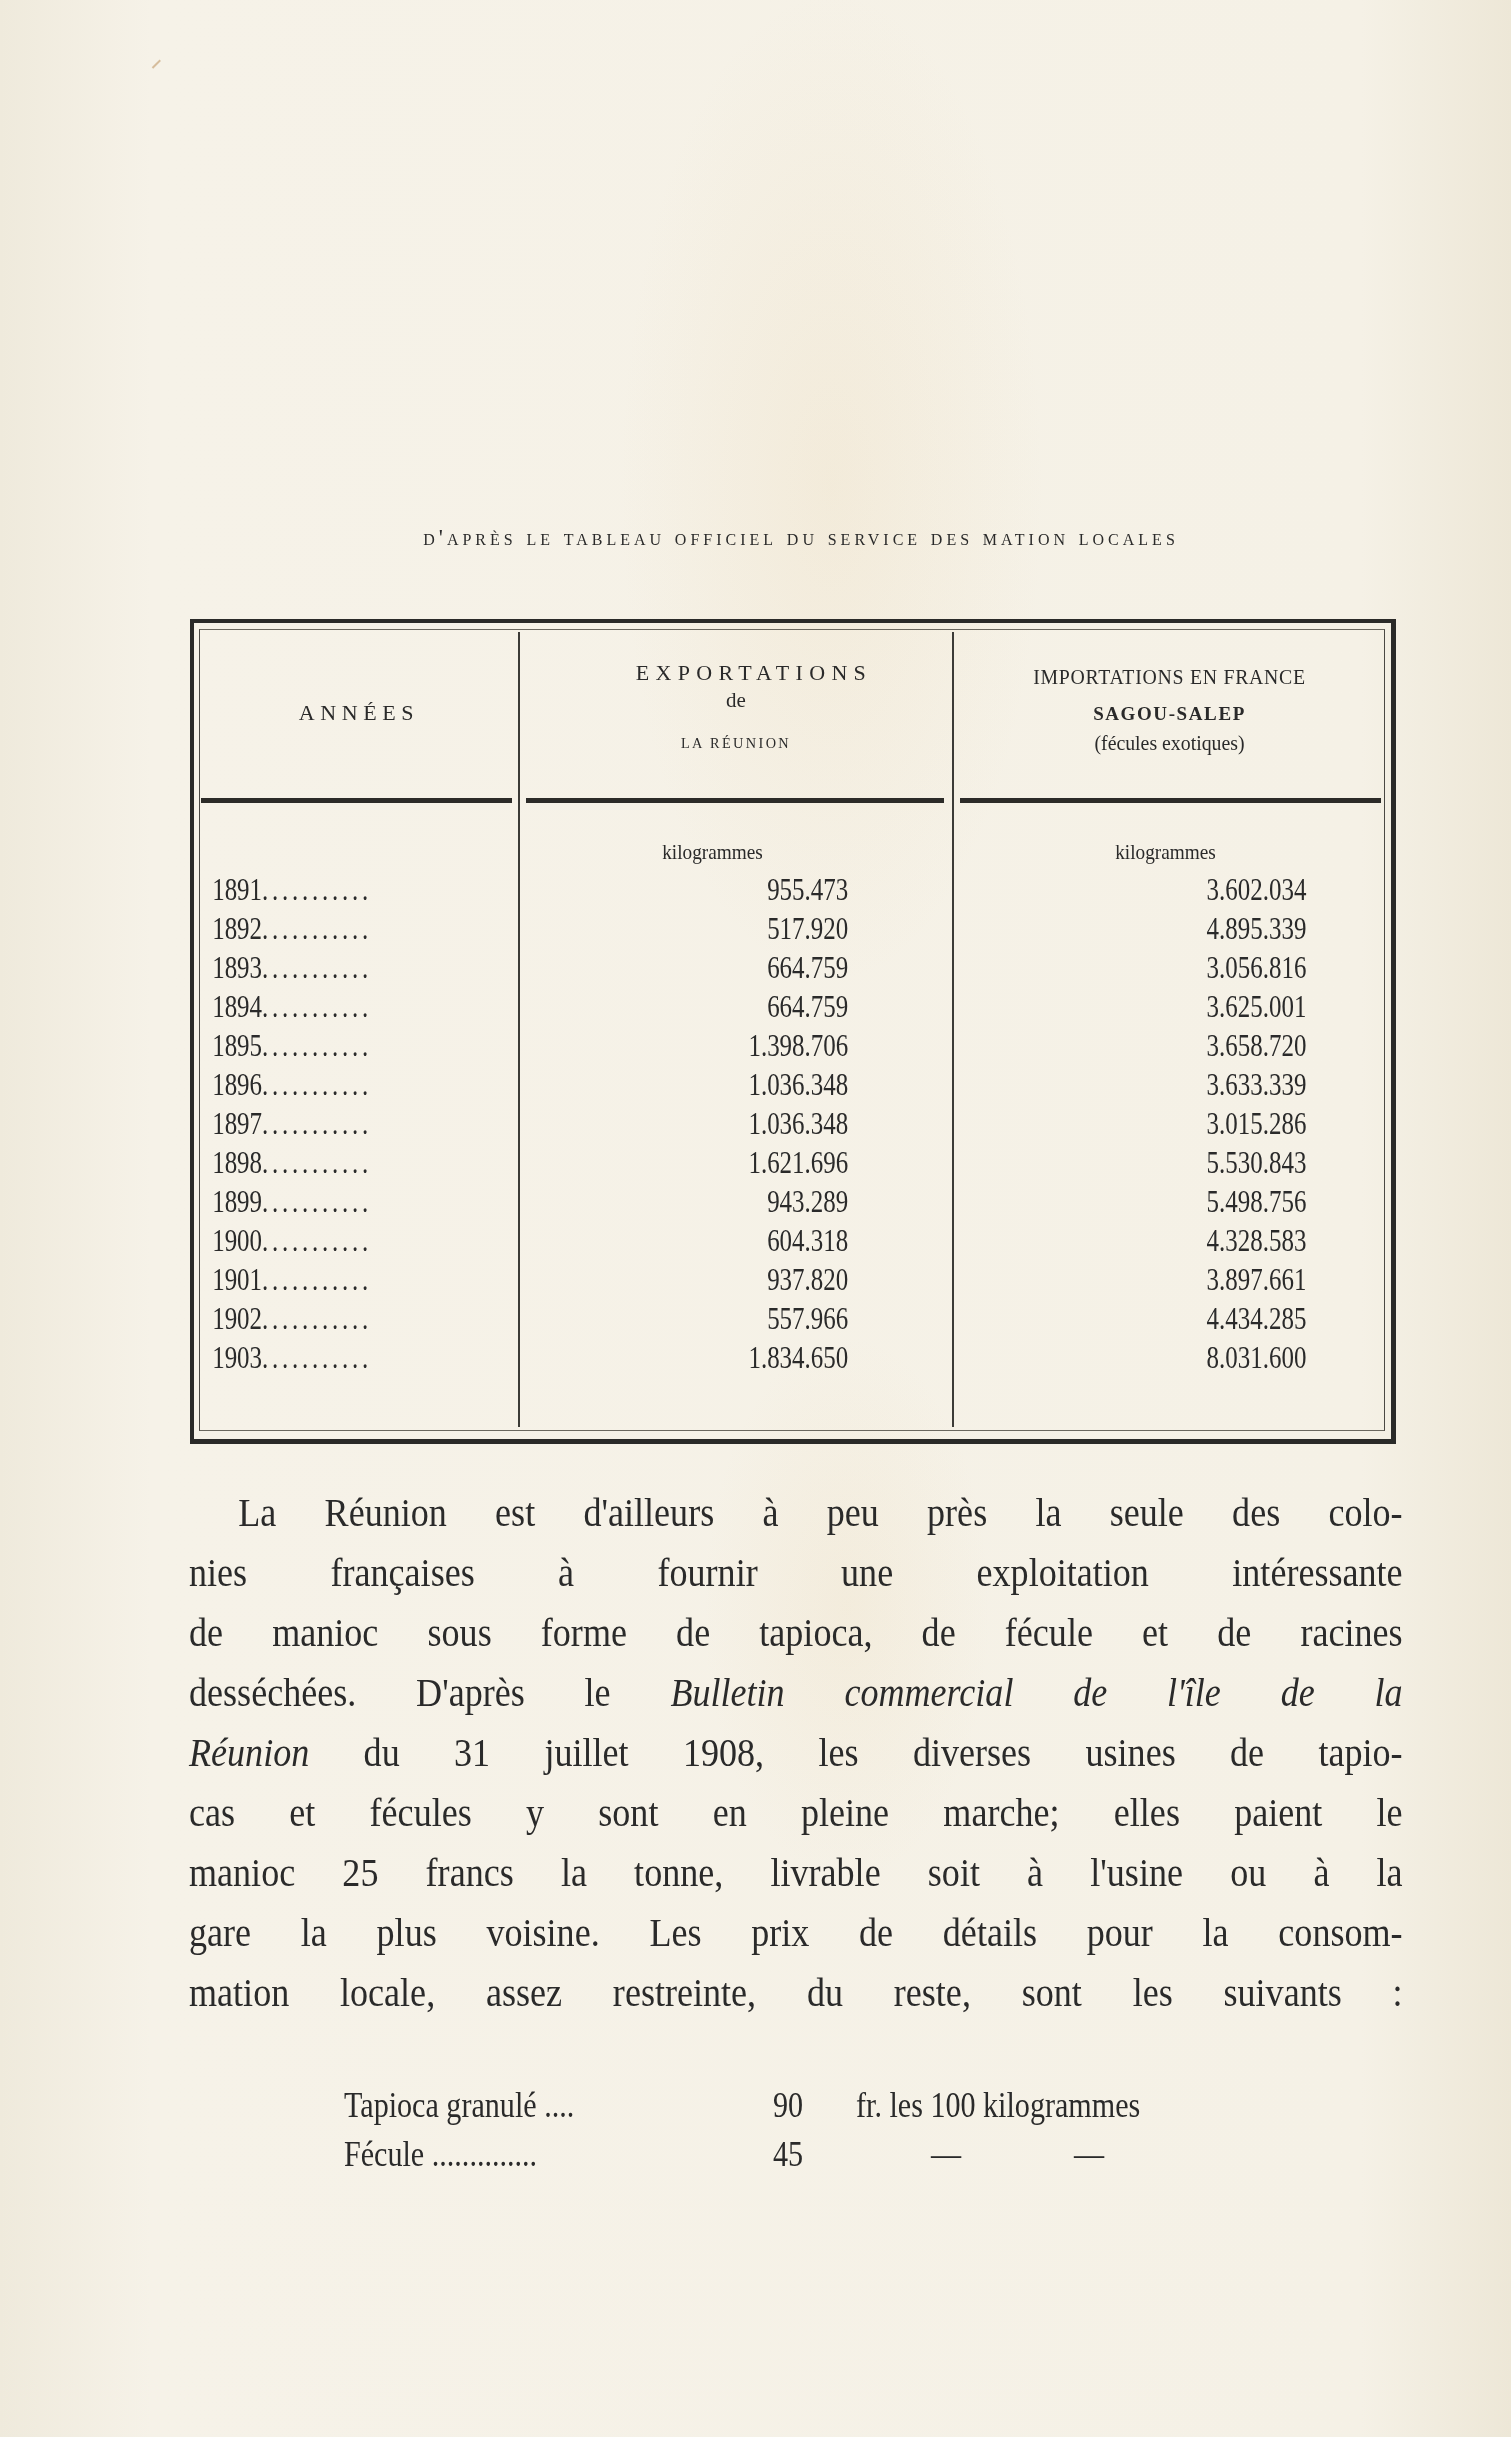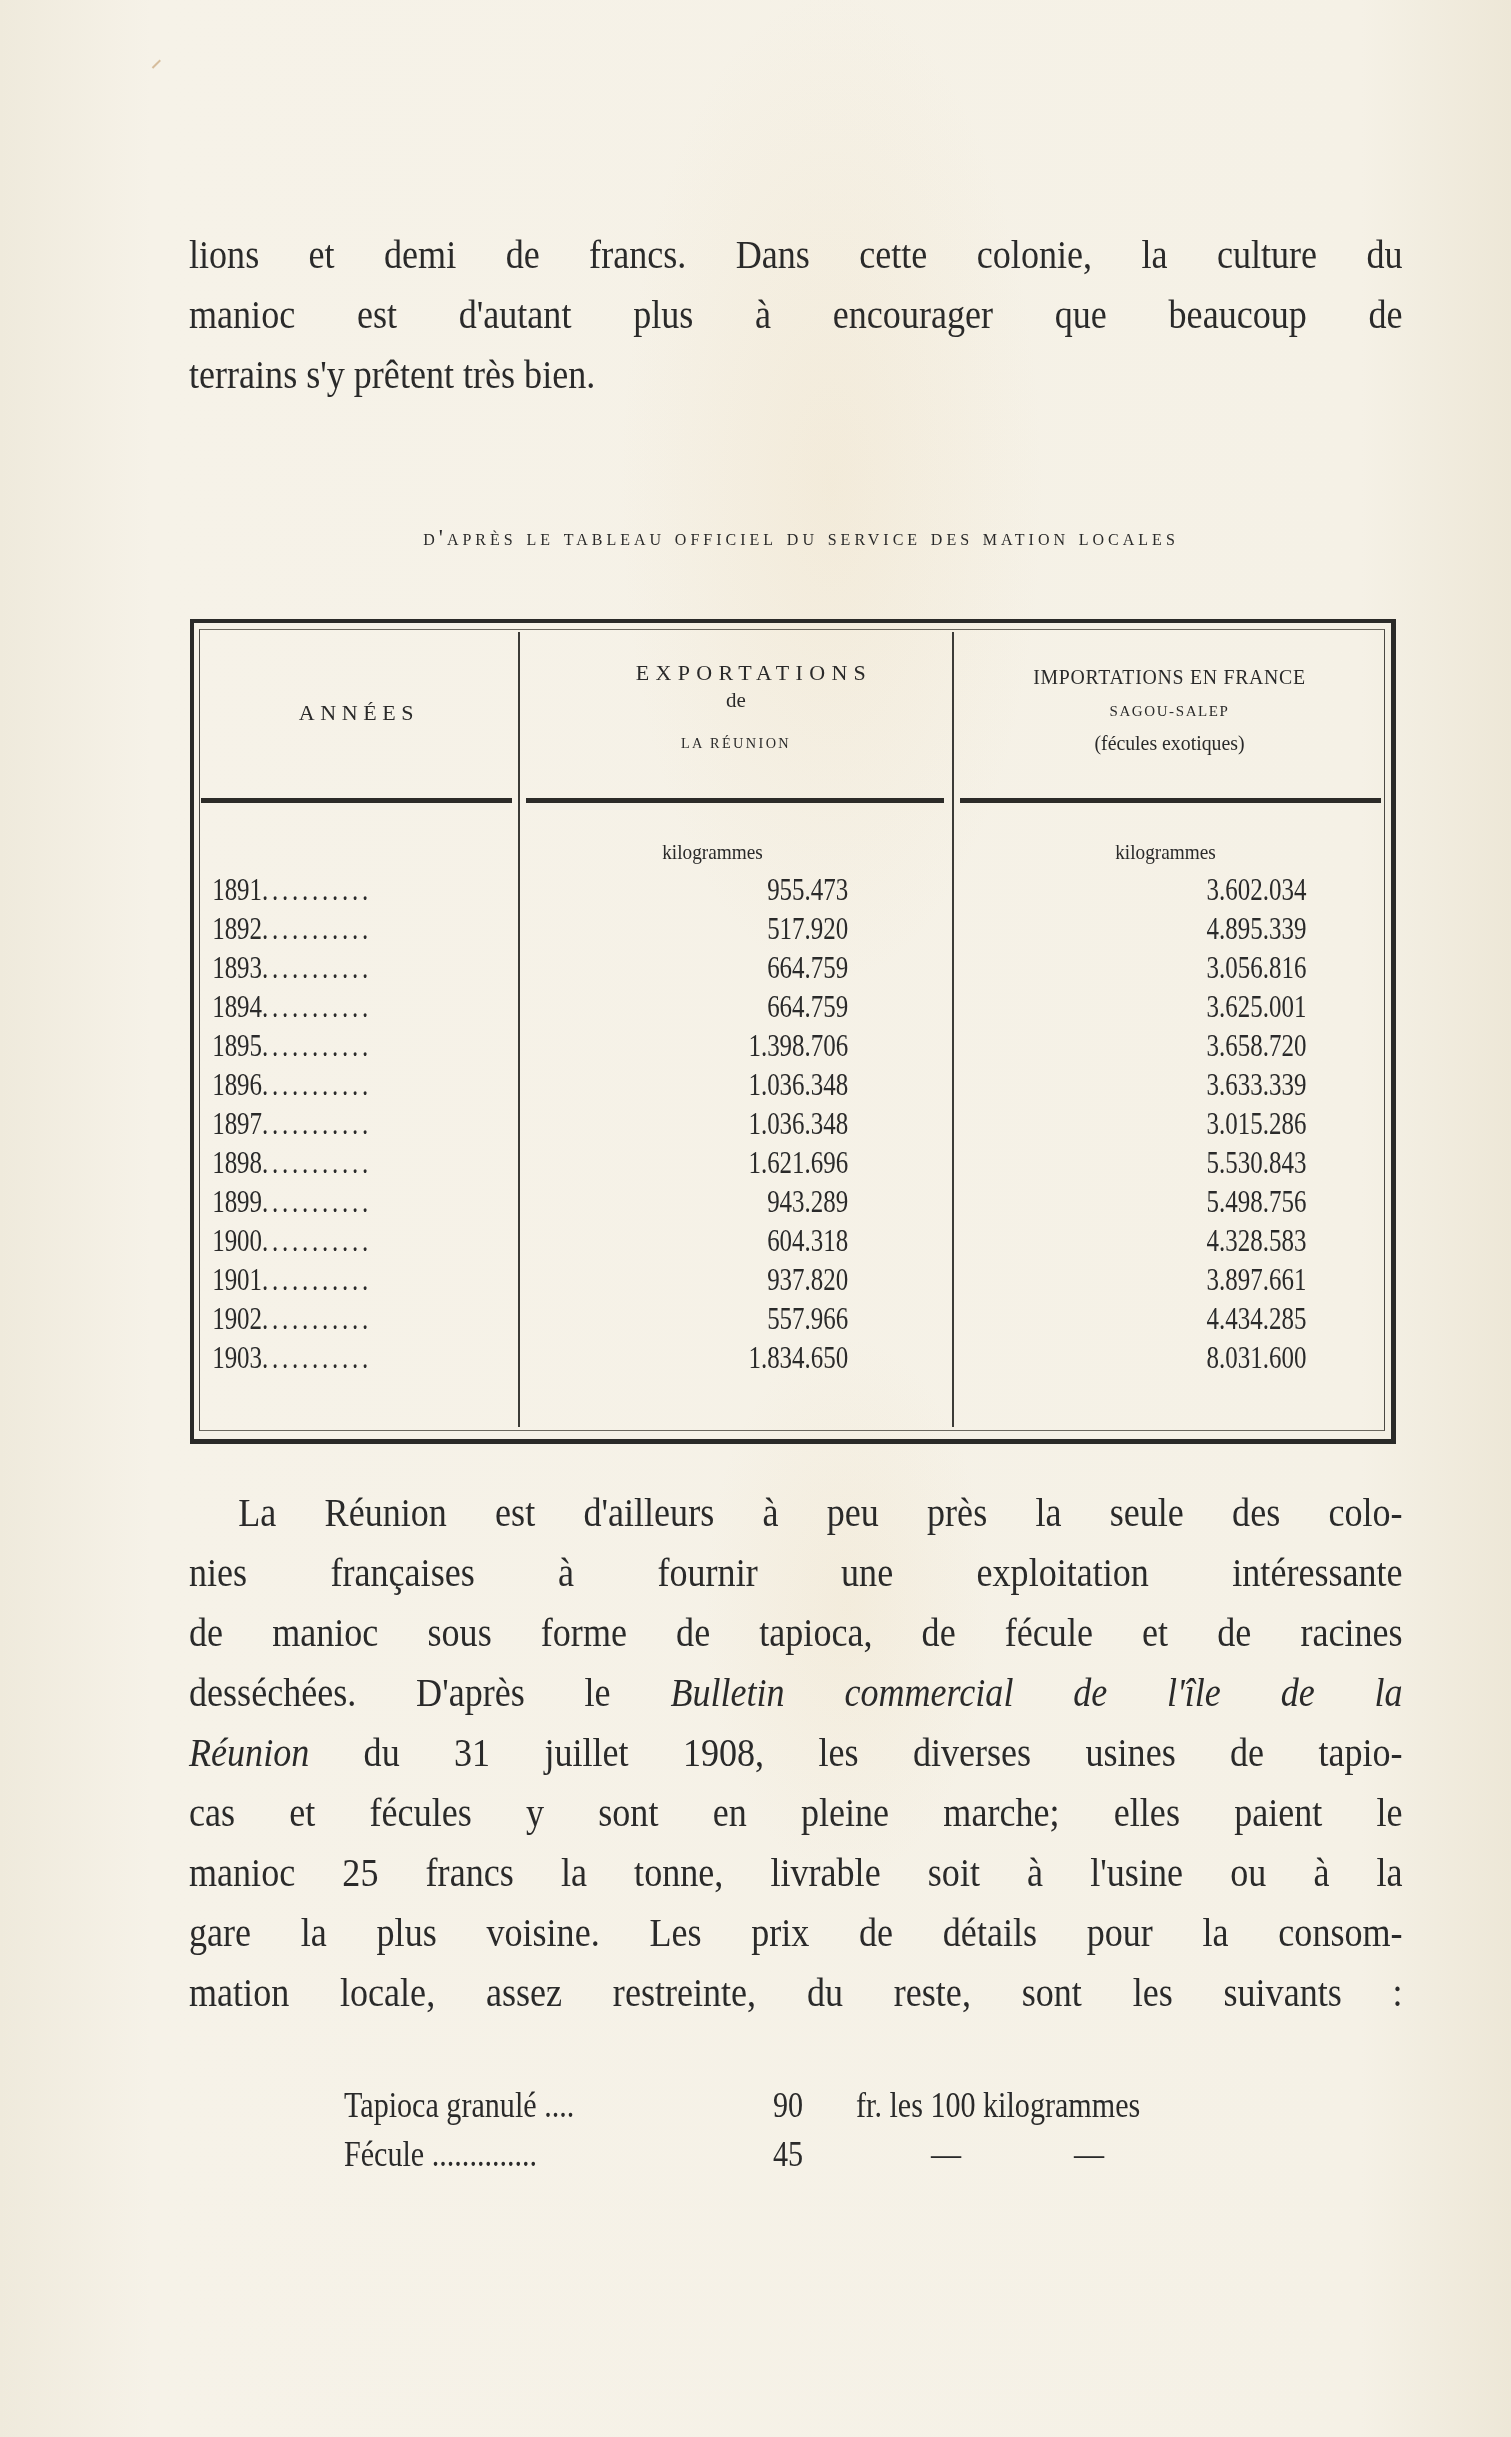--- a/index.html
+++ b/index.html
@@ -173,23 +173,23 @@
       letter-spacing: 2.4px;
     }
     .th-imp-main {
       top: 32px;
       font-size: 22px;
       letter-spacing: 0.8px;
       transform: scaleX(0.9);
     }
     .th-imp-sub {
       top: 71px;
-      font-size: 15px;
+      font-size: 19px;
       letter-spacing: 1.6px;
-      font-weight: normal;
+      font-weight: bold;
     }
     .th-imp-note {
       top: 98px;
       font-size: 22px;
       transform: scaleX(0.9);
     }
 
     .unit {
       position: absolute;
       top: 208px;
@@ -256,25 +256,20 @@
     .p-dash1 { left: 587px; }
     .p-dash2 { left: 730px; }
   </style>
 </head>
 <body>
 
 <div class="page">
   <div class="stray-mark"></div>
 
 
-  <div class="prose prose-1">
-    <span class="line">lions et demi de francs. Dans cette colonie, la culture du</span>
-    <span class="line">manioc est d'autant plus à encourager que beaucoup de</span>
-    <span class="line last">terrains s'y prêtent très bien.</span>
-  </div>
 
   <div class="table-title t2">d'après le tableau officiel du service des mation locales</div>
 
   <div class="tbl">
     <div class="frame-outer"></div>
     <div class="frame-inner"></div>
     <div class="vline v1"></div>
     <div class="vline v2"></div>
     <div class="hrule h0"></div>
     <div class="hrule h1"></div>

